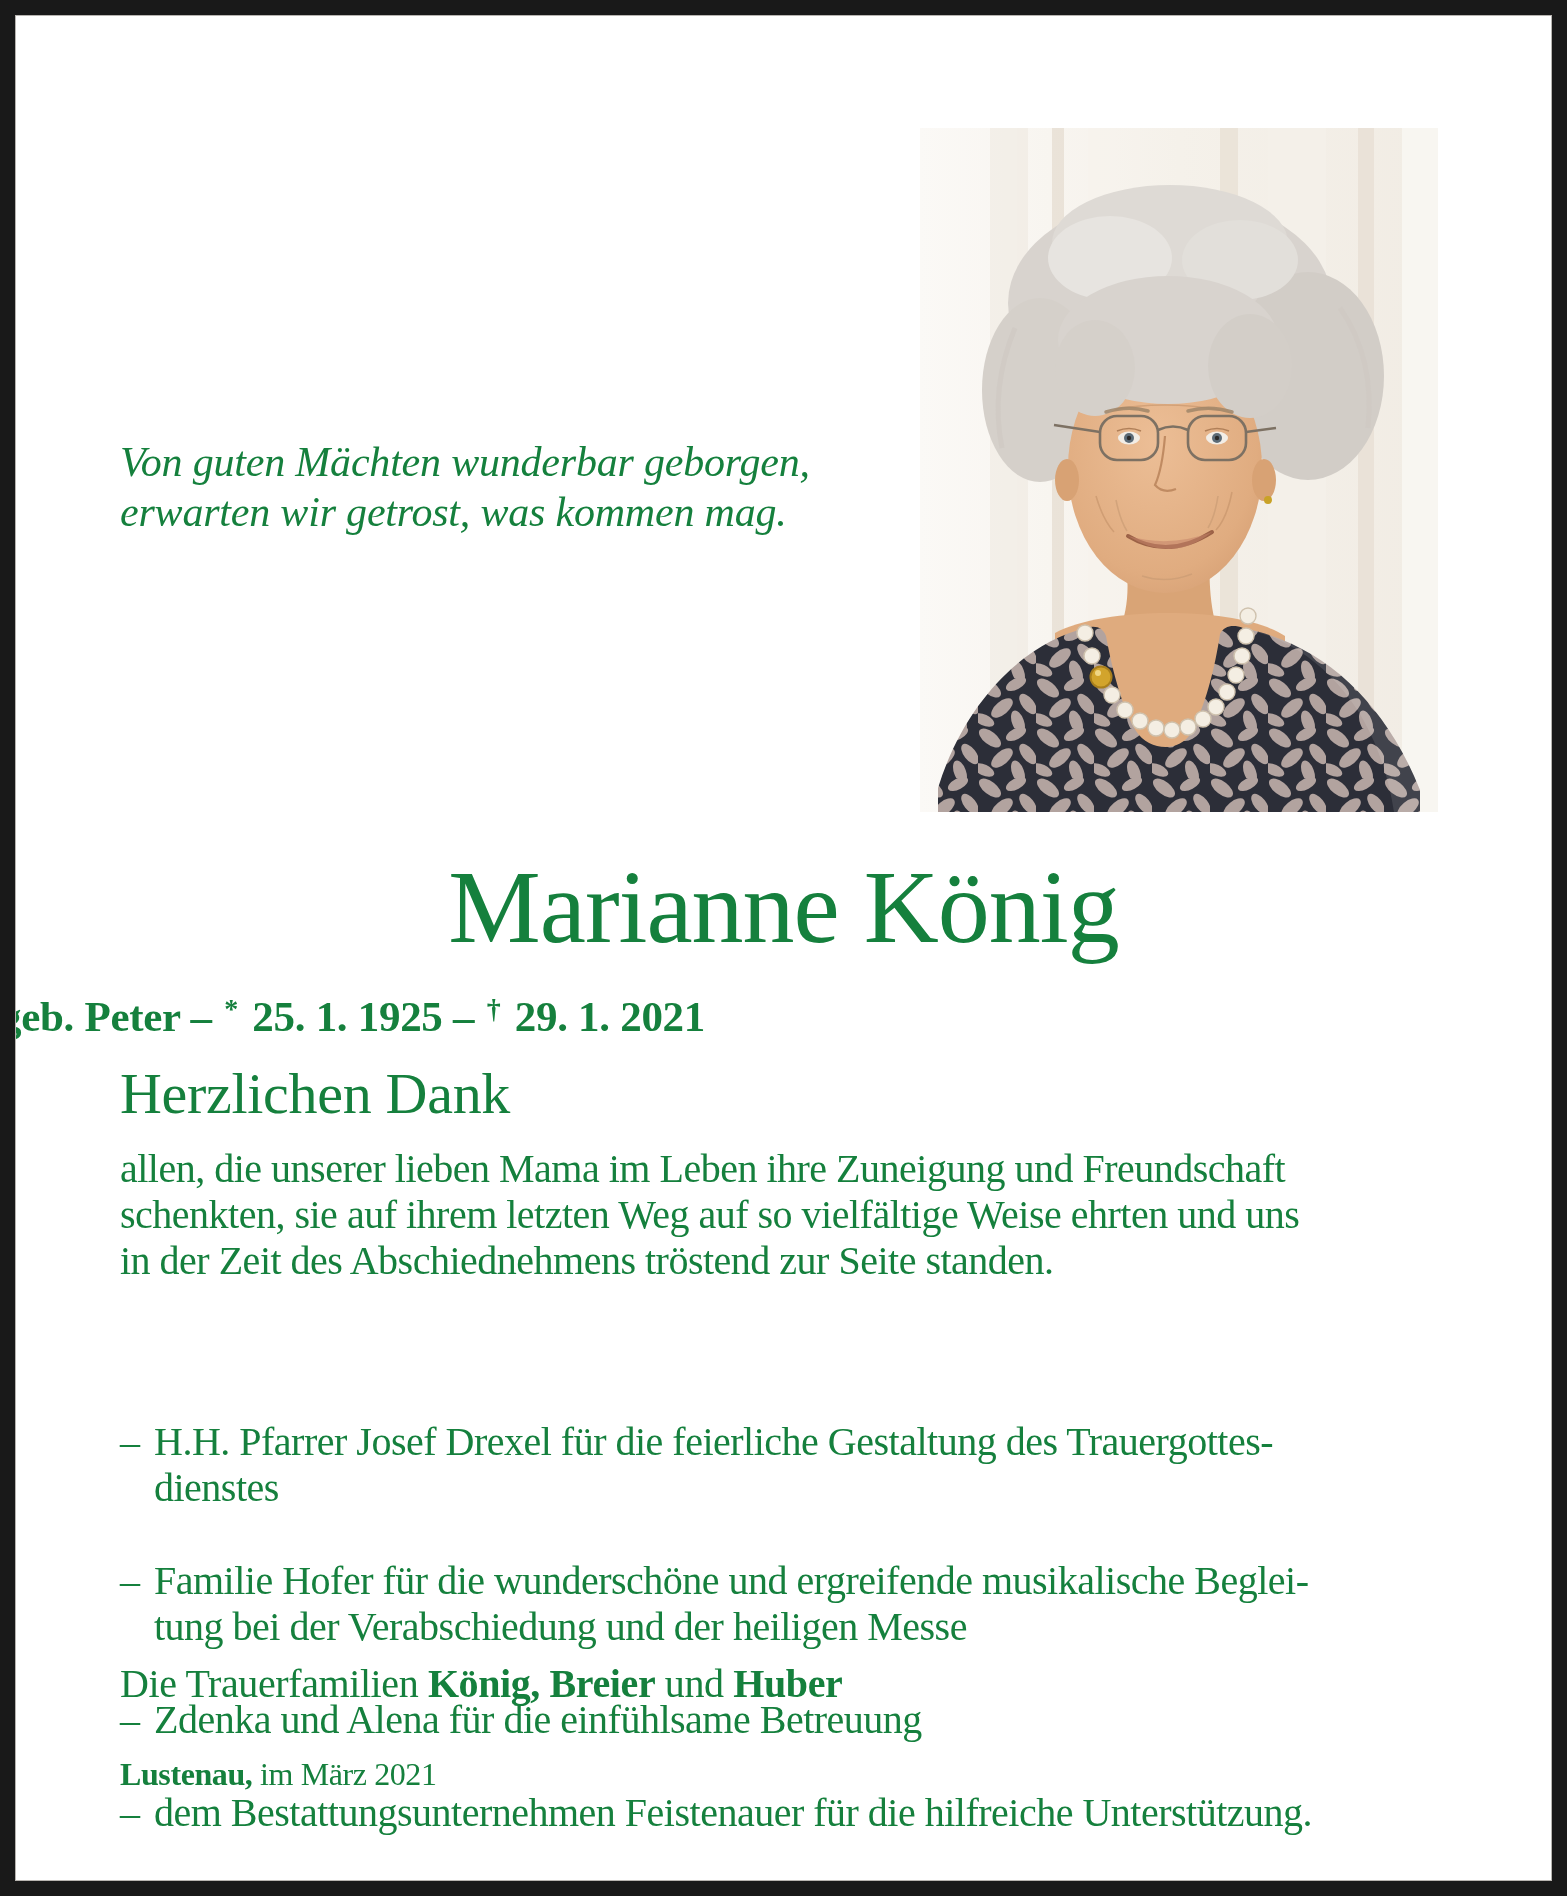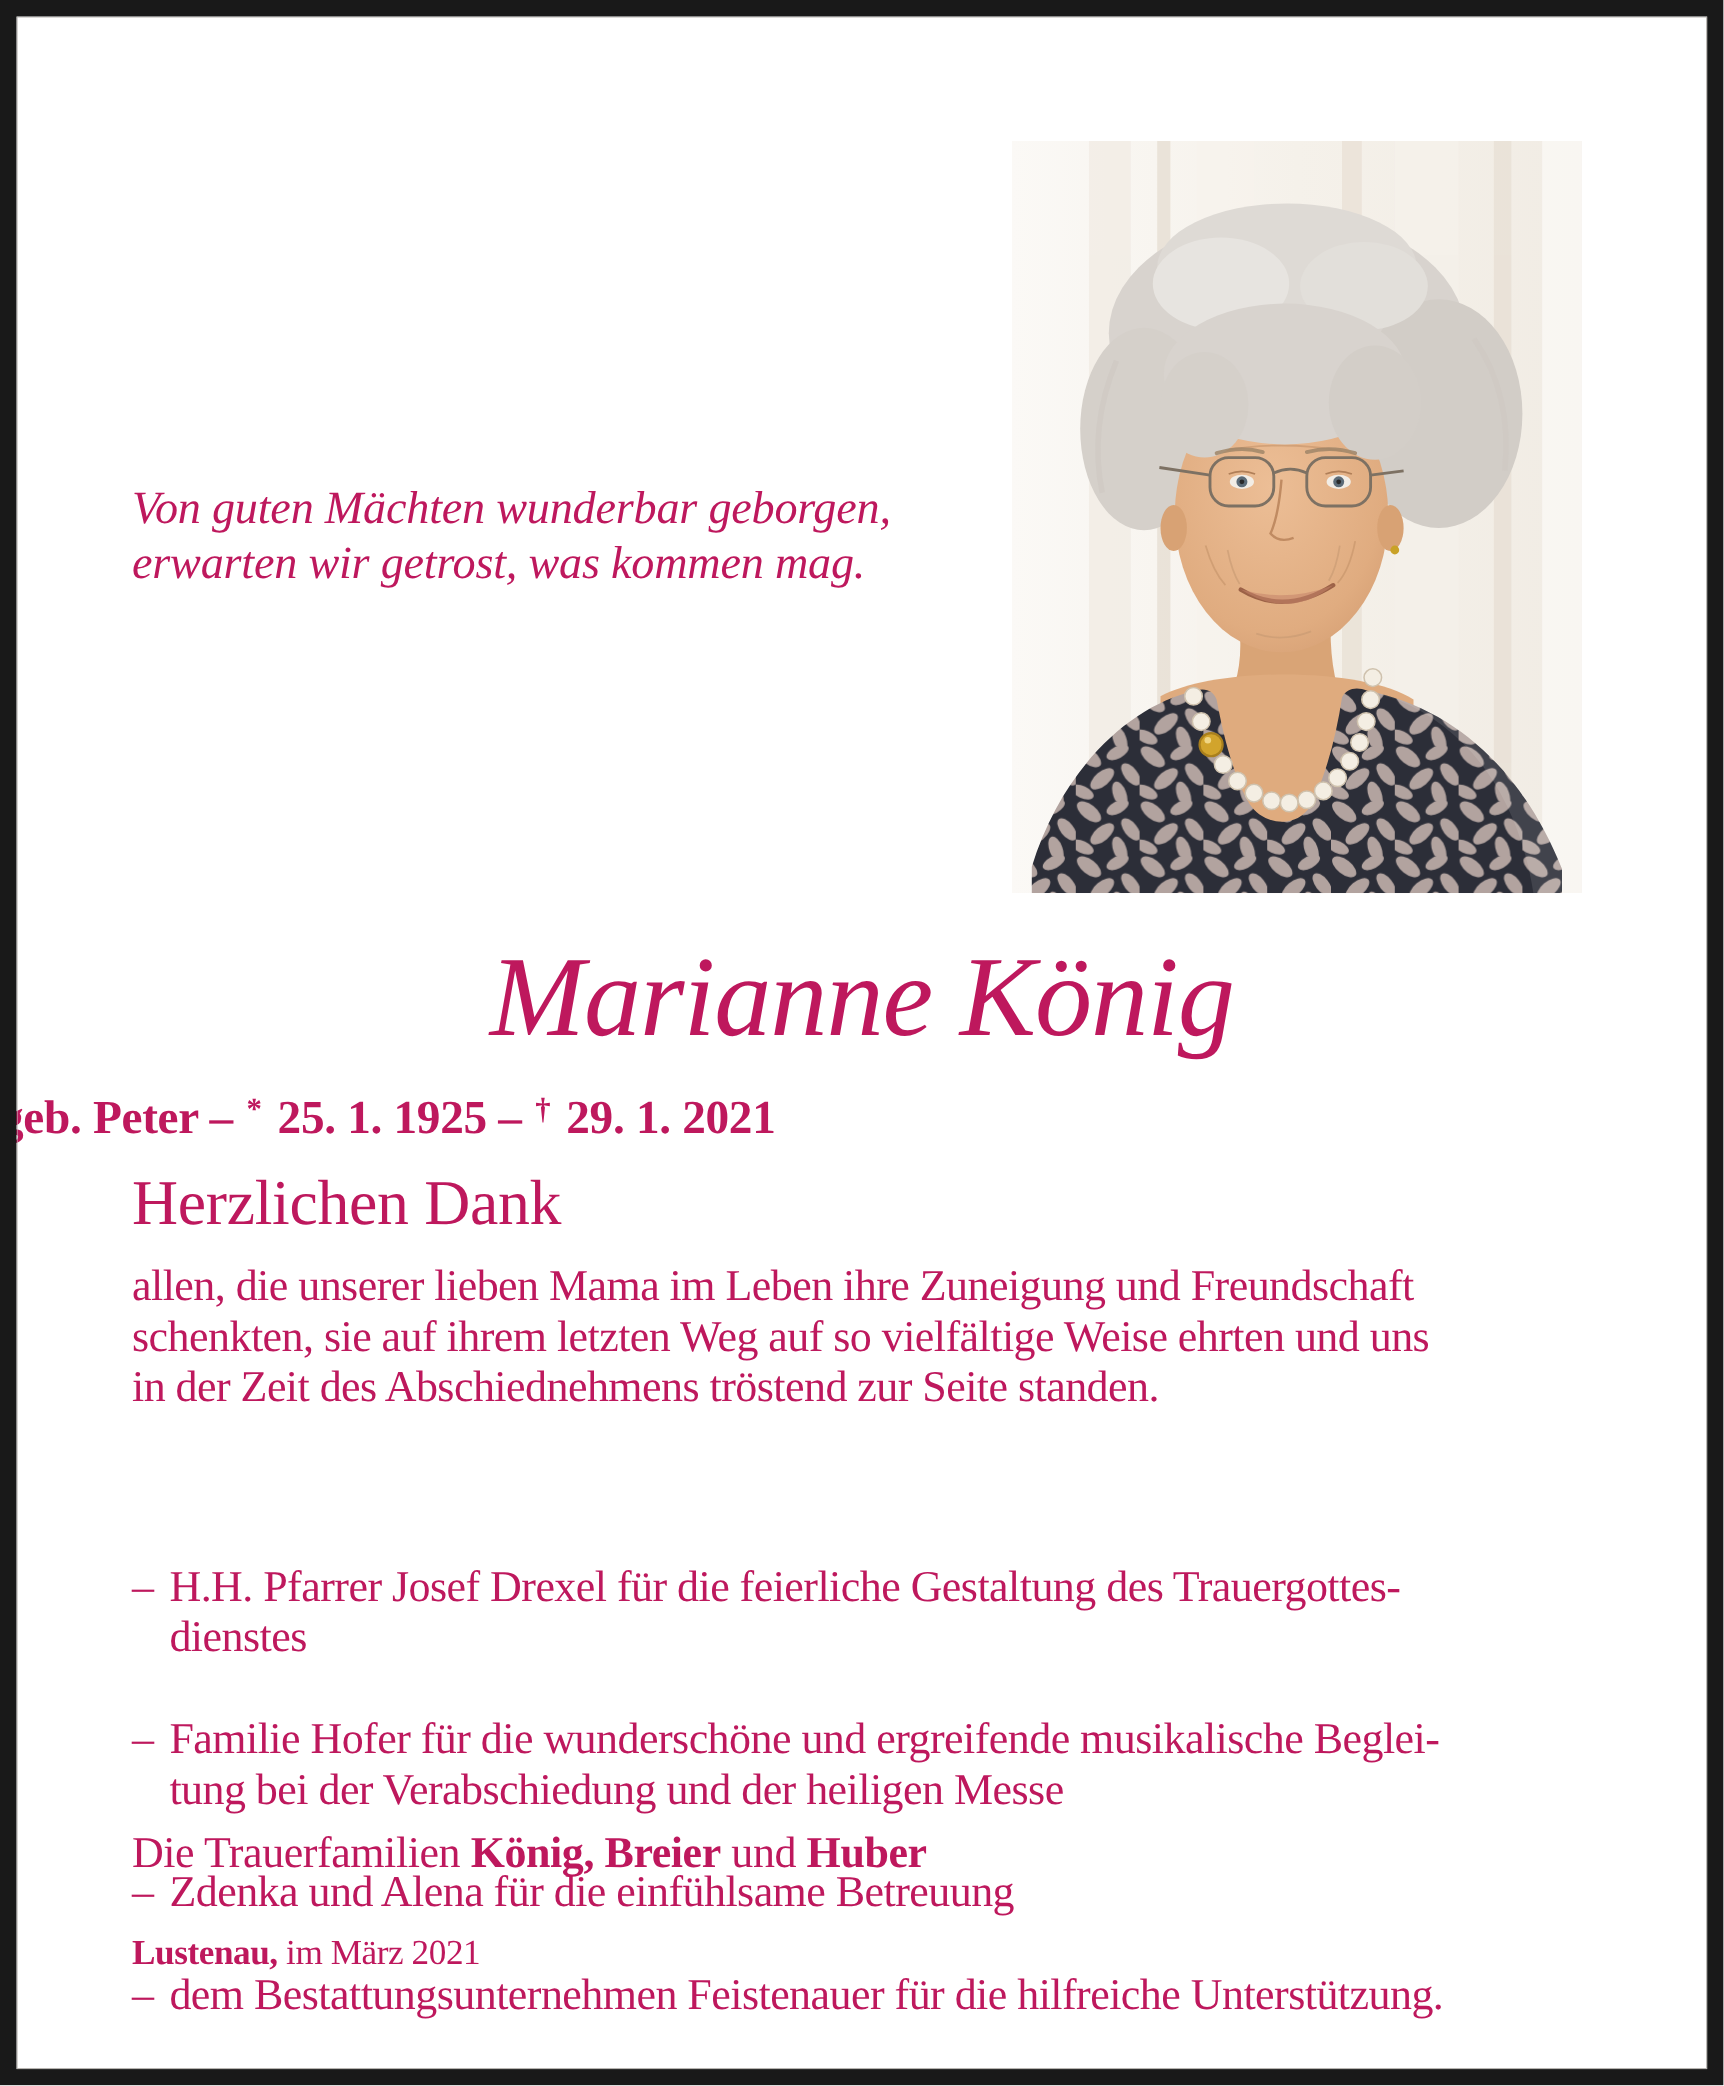--- a/index.html
+++ b/index.html
@@ -6,21 +6,21 @@
     margin: 0;
     padding: 0;
     background: #ffffff;
   }
   .page {
     position: relative;
     width: 1567px;
     height: 1896px;
     background: #ffffff;
     font-family: "Liberation Serif", "DejaVu Serif", serif;
-    color: #be185d;
+    color: #15803d;
     overflow: hidden;
   }
   .frame {
     position: absolute;
     inset: 0;
     border: 15px solid #191919;
     box-shadow: inset 0 0 0 1px #b7b4b0;
     pointer-events: none;
     z-index: 10;
   }
@@ -46,21 +46,20 @@
   .name {
     position: absolute;
     left: 0;
     top: 852px;
     width: 100%;
     text-align: center;
     font-size: 104px;
     line-height: 110px;
     font-weight: 400;
     letter-spacing: -1px;
-    font-style: italic;
   }
   .subtitle {
     position: absolute;
     left: 0;
     top: 984px;
     width: 100%;
     text-align: left;
     font-size: 43px;
     line-height: 50px;
     font-weight: 700;

